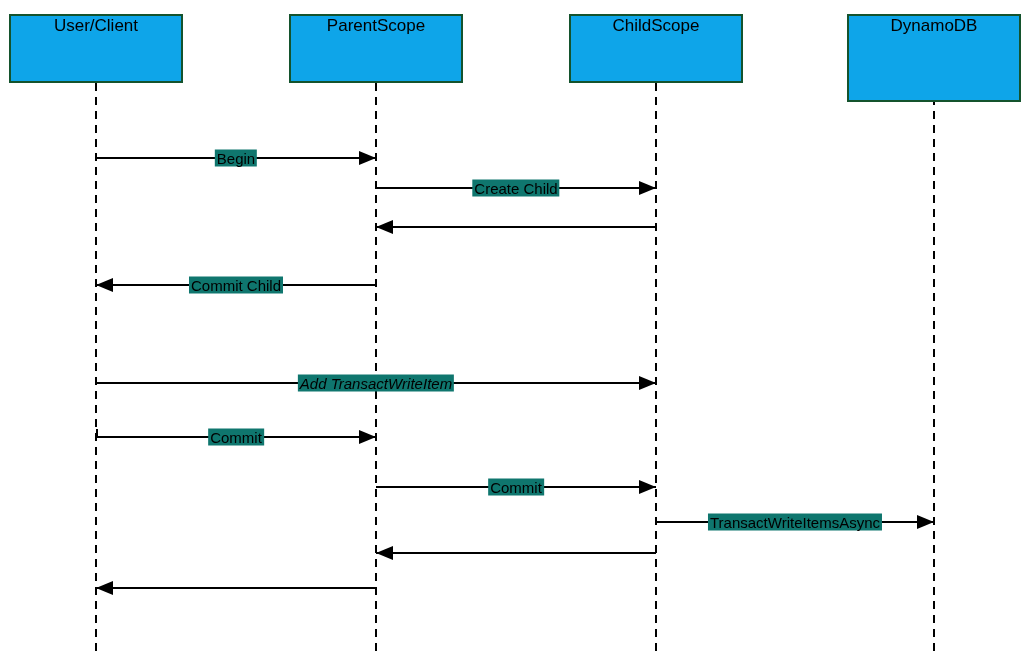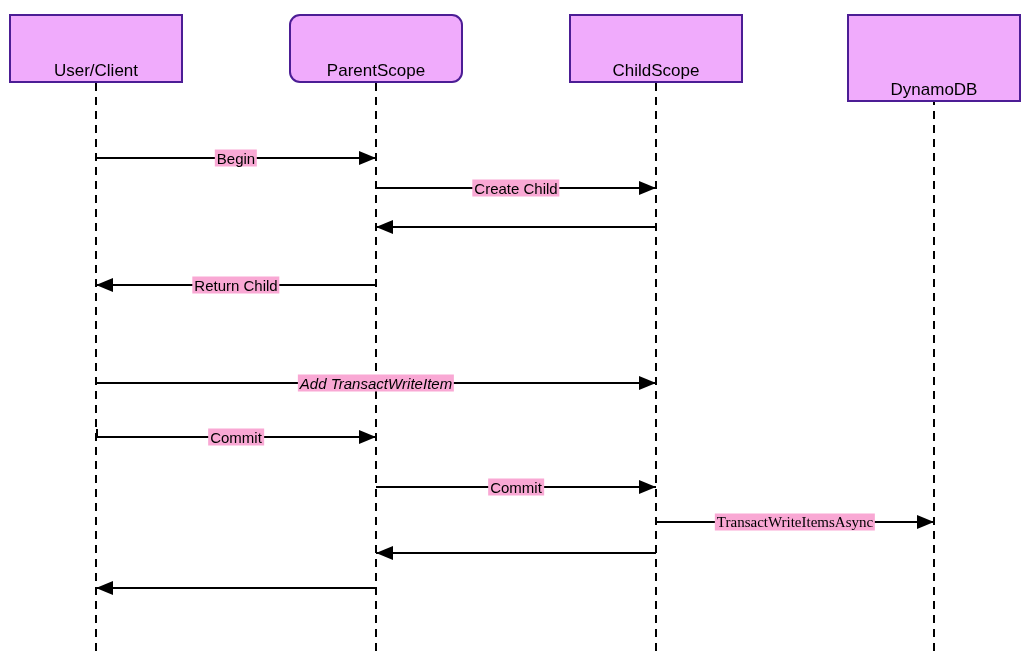--- a/index.html
+++ b/index.html
@@ -11,24 +11,24 @@
     position: relative;
     width: 1034px;
     height: 666px;
     background: #ffffff;
     font-family: "Liberation Sans", sans-serif;
     overflow: hidden;
   }
   .actor-box {
     position: absolute;
     box-sizing: border-box;
-    border: 2px solid #4c1d95;
-    background: #f0abfc;
+    border: 2px solid #14532d;
+    background: #0ea5e9;
     display: flex;
-    align-items: flex-end;
+    align-items: flex-start;
     justify-content: center;
     z-index: 5;
   }
   .actor-label {
     font-size: 17px;
     color: #000000;
     white-space: nowrap;
   }
   .lifeline {
     position: absolute;
@@ -52,21 +52,21 @@
     height: 0;
     border-top: 7px solid transparent;
     border-bottom: 7px solid transparent;
     z-index: 4;
   }
   .arrowhead.right { border-left: 17px solid #000000; }
   .arrowhead.left  { border-right: 17px solid #000000; }
   .msg-label {
     position: absolute;
     transform: translate(-50%, -50%);
-    background: #f9a8d4;
+    background: #0f766e;
     padding: 0 2px;
     font-size: 15px;
     color: #000000;
     white-space: nowrap;
     z-index: 3;
   }
   .start-tick {
     position: absolute;
     width: 2px;
     height: 8px;
@@ -78,50 +78,50 @@
 <body>
 
 <div class="canvas">
     <div class="lifeline" style="left: 95px; top: 83px; height: 569px;"></div>
     <div class="lifeline" style="left: 375px; top: 83px; height: 569px;"></div>
     <div class="lifeline" style="left: 655px; top: 83px; height: 569px;"></div>
     <div class="lifeline" style="left: 933px; top: 83px; height: 569px;"></div>
     <div class="actor-box" style="left: 9px; top: 14px; width: 174px; height: 69px;">
       <span class="actor-label">User/Client</span>
     </div>
-    <div class="actor-box" style="left: 289px; top: 14px; width: 174px; height: 69px; border-radius: 11px;">
+    <div class="actor-box" style="left: 289px; top: 14px; width: 174px; height: 69px;">
       <span class="actor-label">ParentScope</span>
     </div>
     <div class="actor-box" style="left: 569px; top: 14px; width: 174px; height: 69px;">
       <span class="actor-label">ChildScope</span>
     </div>
     <div class="actor-box" style="left: 847px; top: 14px; width: 174px; height: 88px;">
       <span class="actor-label">DynamoDB</span>
     </div>
     <div class="msg-line" style="left: 96px; top: 157px; width: 280px;"></div>
     <div class="arrowhead right" style="top: 151px; left: 359px;"></div>
     <div class="msg-label" style="left: 236px; top: 158px;">Begin</div>
     <div class="msg-line" style="left: 376px; top: 187px; width: 280px;"></div>
     <div class="arrowhead right" style="top: 181px; left: 639px;"></div>
     <div class="msg-label" style="left: 516px; top: 188px;">Create Child</div>
     <div class="msg-line" style="left: 376px; top: 226px; width: 280px;"></div>
     <div class="arrowhead left" style="top: 220px; left: 376px;"></div>
     <div class="msg-line" style="left: 96px; top: 284px; width: 280px;"></div>
     <div class="arrowhead left" style="top: 278px; left: 96px;"></div>
-    <div class="msg-label" style="left: 236px; top: 285px;">Return Child</div>
+    <div class="msg-label" style="left: 236px; top: 285px;">Commit Child</div>
     <div class="msg-line" style="left: 96px; top: 382px; width: 560px;"></div>
     <div class="arrowhead right" style="top: 376px; left: 639px;"></div>
     <div class="msg-label" style="left: 376px; top: 383px; font-style: italic;">Add TransactWriteItem</div>
     <div class="msg-line" style="left: 96px; top: 436px; width: 280px;"></div>
     <div class="arrowhead right" style="top: 430px; left: 359px;"></div>
     <div class="start-tick" style="left: 96px; top: 429px;"></div>
     <div class="msg-label" style="left: 236px; top: 437px;">Commit</div>
     <div class="msg-line" style="left: 376px; top: 486px; width: 280px;"></div>
     <div class="arrowhead right" style="top: 480px; left: 639px;"></div>
     <div class="msg-label" style="left: 516px; top: 487px;">Commit</div>
     <div class="msg-line" style="left: 656px; top: 521px; width: 278px;"></div>
     <div class="arrowhead right" style="top: 515px; left: 917px;"></div>
-    <div class="msg-label" style="left: 795px; top: 522px; font-family: Liberation Serif, serif;">TransactWriteItemsAsync</div>
+    <div class="msg-label" style="left: 795px; top: 522px;">TransactWriteItemsAsync</div>
     <div class="msg-line" style="left: 376px; top: 552px; width: 280px;"></div>
     <div class="arrowhead left" style="top: 546px; left: 376px;"></div>
     <div class="msg-line" style="left: 96px; top: 587px; width: 280px;"></div>
     <div class="arrowhead left" style="top: 581px; left: 96px;"></div>
   </div>
 
 </body></html>

